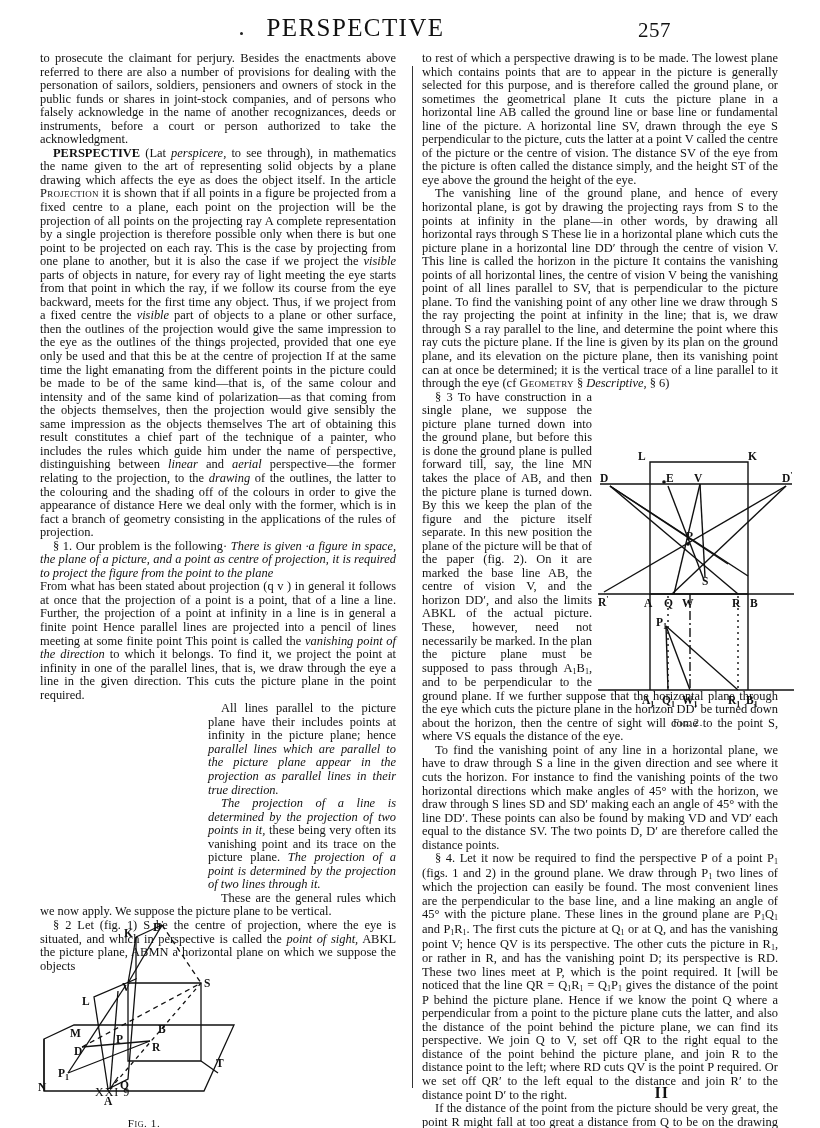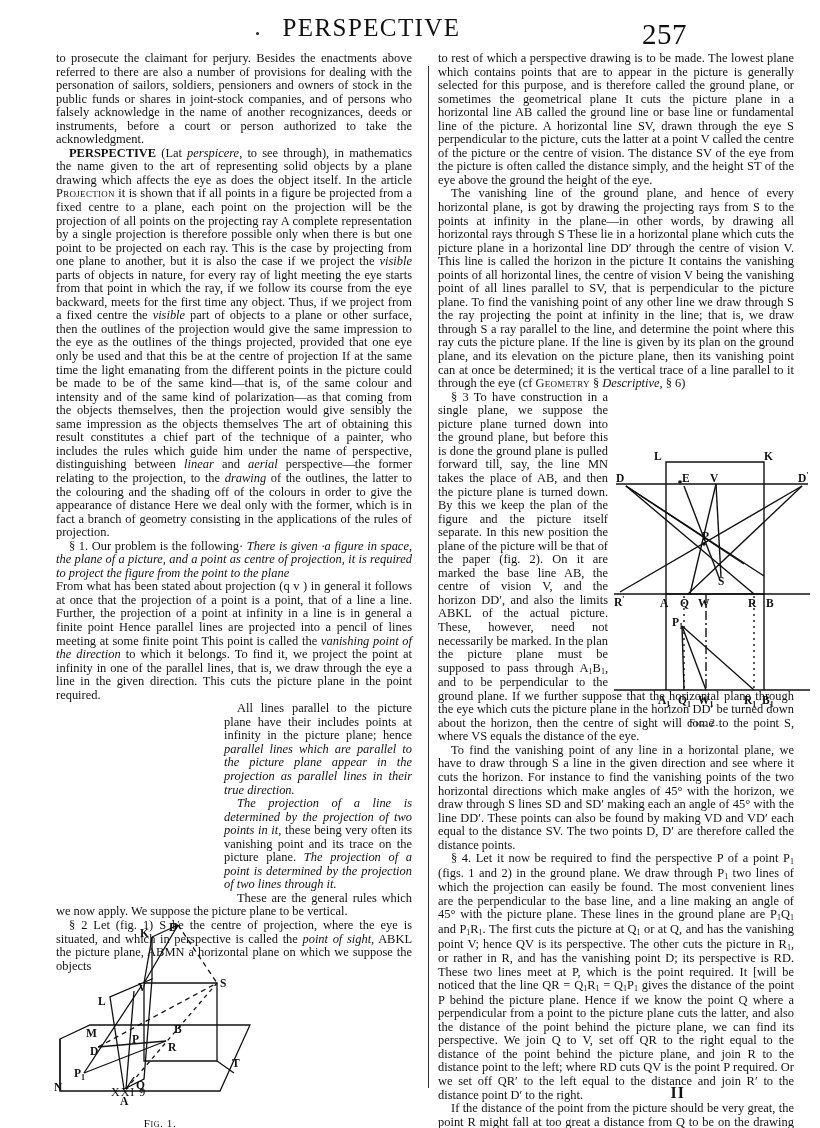--- a/index.html
+++ b/index.html
@@ -8,39 +8,38 @@
     font-family:"Liberation Serif","DejaVu Serif",serif;
     color:#111;
     overflow:hidden;
     position:relative;
   }
   .page{
     position:relative;
     width:711px;height:1128px;
     box-sizing:border-box;
     padding:0;
-    margin-left:16px;
   }
   
   .header{
     position:relative;
     height:52px;
     margin:0 40px 0 40px;
   }
   .running-title{
     position:absolute;left:0;right:0;top:14px;
     text-align:center;
     font-size:25px;
     letter-spacing:1.4px;
     font-weight:400;
     font-variant:normal;
   }
   .folio{
     position:absolute;right:0;top:18px;
-    font-size:29px;
+    font-size:21px;
     letter-spacing:.5px;
   }
   .stray-dot{
     position:absolute;left:200px;top:32px;
     width:3px;height:3px;background:#222;border-radius:50%;
   }
   
   .columns{
     position:relative;
     margin:0 40px;

